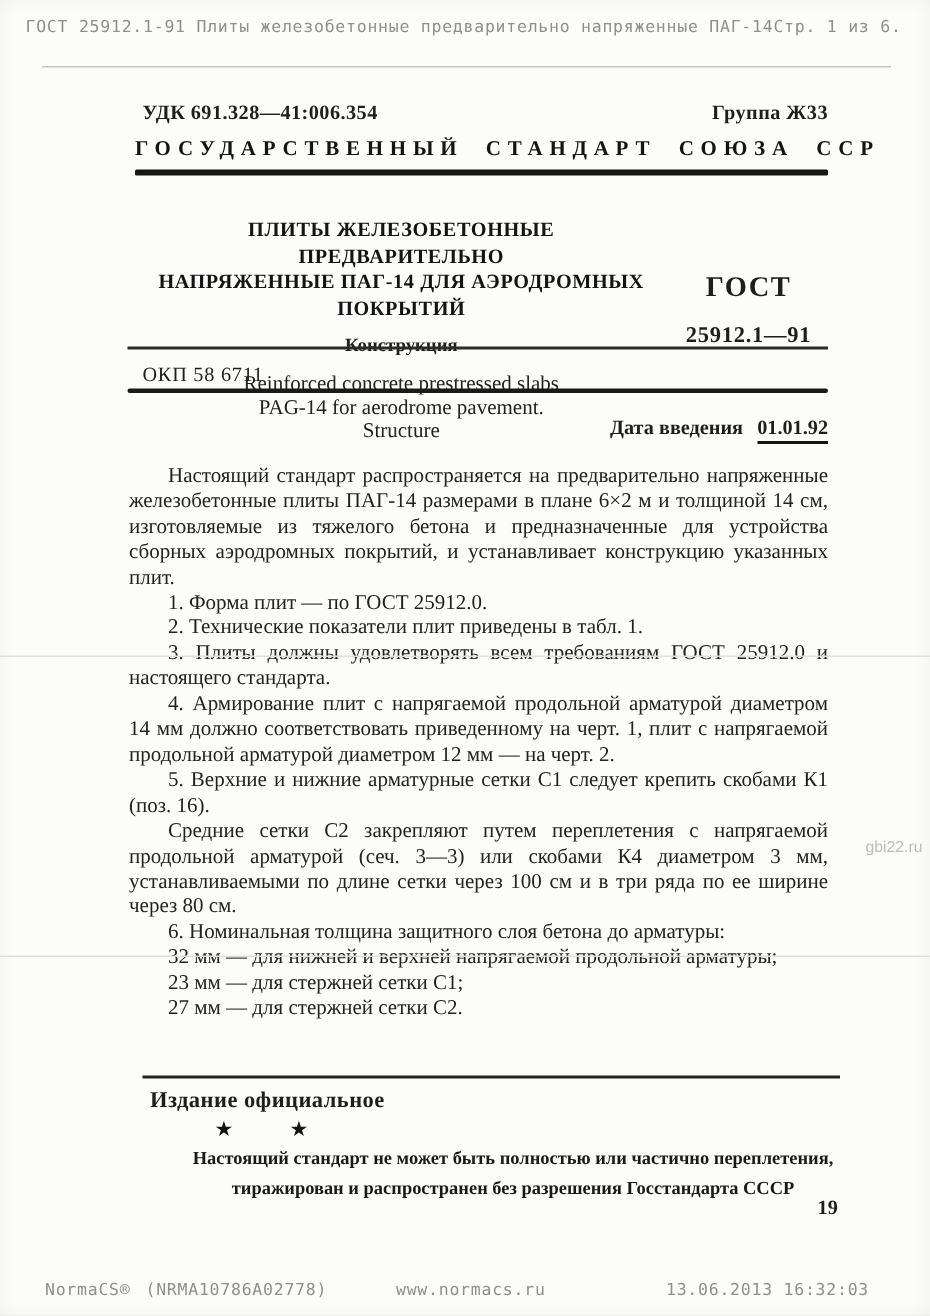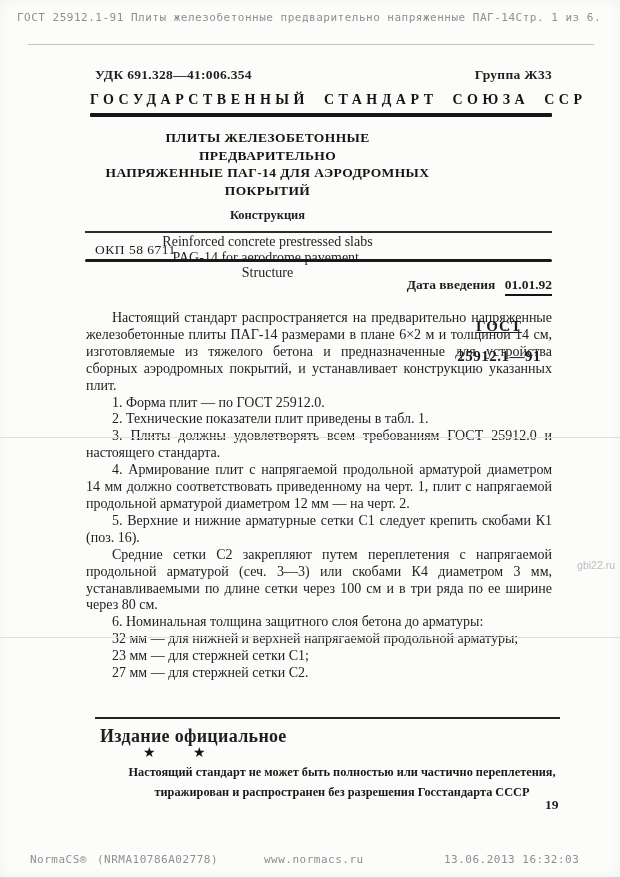--- a/index.html
+++ b/index.html
@@ -46,34 +46,33 @@
     position: absolute; top: 92px; left: 90px; width: 462px;
     font-weight: 700; font-size: 14px;
     letter-spacing: 4.5px; word-spacing: 7px;
     white-space: nowrap; text-align: right; color: #141414;
   }
   .thick-rule {
     position: absolute; top: 113px; left: 90px; width: 462px;
     height: 4px; background: #161616; border-radius: 1px;
   }
   .title-block {
-    position: absolute; top: 129px; left: 95px; width: 457px;
+    position: absolute; top: 144px; left: 95px; width: 457px;
     display: flex;
-    flex-direction: column;
   }
   .title-col { width: 345px; text-align: center; }
   .title-ru .title-line {
     font-weight: 700; font-size: 13.5px; line-height: 17.5px;
     letter-spacing: 0.4px; color: #141414;
   }
   .subtitle-ru { margin-top: 9px; font-weight: 700; font-size: 12.5px; }
   .title-en { margin-top: 11px; }
   .title-en .en-line { font-size: 14px; line-height: 15.5px; color: #222; }
   .gost-col { margin-left: auto; width: 106px; text-align: center; padding-top: 37px; }
-  .gost-label { font-weight: 700; font-size: 15px; letter-spacing: 1px; text-decoration: underline; }
+  .gost-label { font-weight: 700; font-size: 19px; letter-spacing: 1px; }
   .gost-number { font-weight: 700; font-size: 15px; margin-top: 13px; letter-spacing: 0.5px; }
   .rule-mid {
     position: absolute; top: 231px; left: 85px; width: 467px;
     height: 2px; background: #2a2a2a;
   }
   .okp {
     position: absolute; top: 242px; left: 95px;
     font-size: 13.5px; letter-spacing: 0.5px;
   }
   .rule-okp {
@@ -107,21 +106,21 @@
     font-size: 10.5px; color: #bcbcbc;
   }
 
   
   .prefooter-rule {
     position: absolute; top: 717px; left: 95px; width: 465px;
     height: 2px; background: #222;
   }
   .official-edition {
     position: absolute; top: 726px; left: 100px;
-    font-weight: 700; font-size: 18px; letter-spacing: 0.3px;
+    font-weight: 700; font-size: 15px; letter-spacing: 0.3px;
   }
   .stars {
     position: absolute; top: 744px; left: 143px;
     font-size: 14px; letter-spacing: 17px; color: #141414;
   }
   .copyright {
     position: absolute; top: 763px; left: 118px; width: 448px;
     text-align: center; font-weight: 700; font-size: 12.3px;
     line-height: 19.5px; color: #191919;
   }

